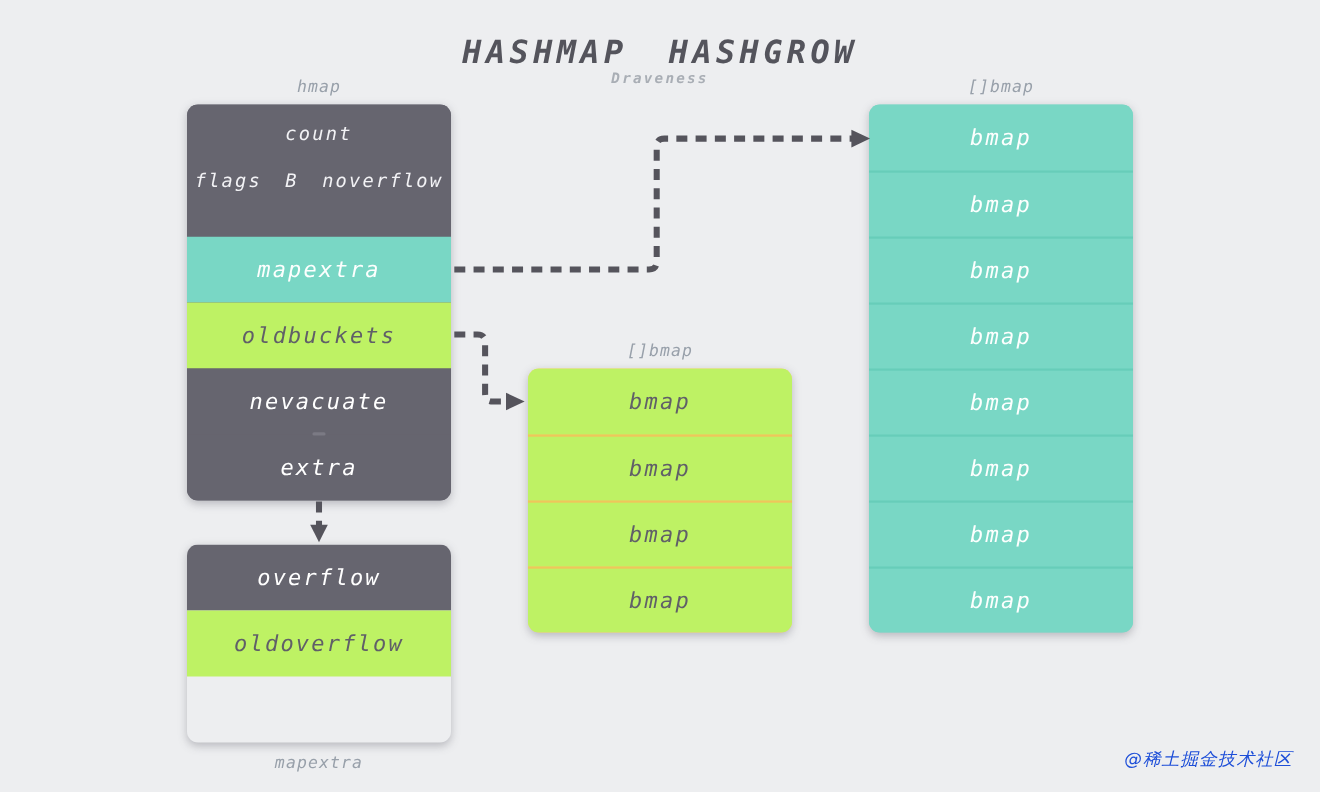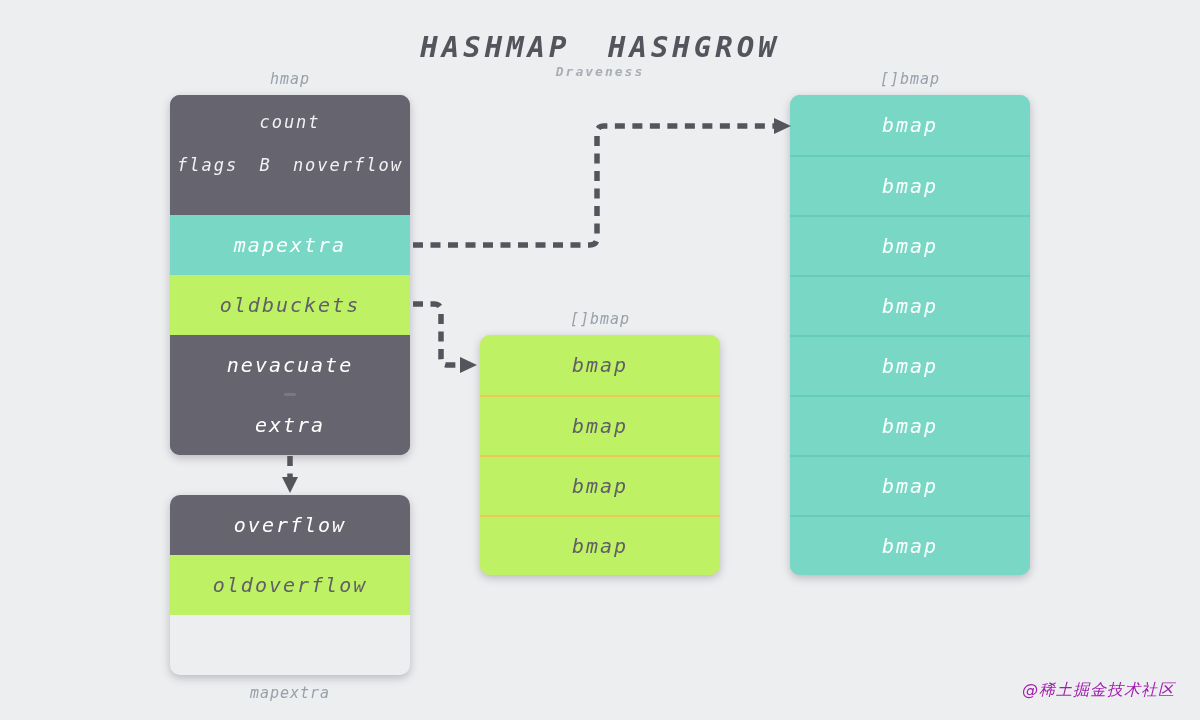--- a/index.html
+++ b/index.html
@@ -49,21 +49,21 @@
   .divider-dash{
     position:absolute;left:50%;transform:translateX(-50%);
     width:12px;height:3px;background:#7b7a84;border-radius:2px;
   }
   
   .teal-box .row + .row{border-top:2px solid #67cdb9;}
   .yellow-box .row + .row{border-top:2px solid #eec65b;}
   .arrows{position:absolute;left:0;top:0;pointer-events:none;}
   .watermark{
     position:absolute;right:25px;top:680px;
-    font-size:16px;letter-spacing:1px;color:#a21caf;
+    font-size:16px;letter-spacing:1px;color:#1d4ed8;
     font-family:"DejaVu Sans","Liberation Sans",sans-serif;
   }
 </style>
 </head>
 <body>
 
 <div class="canvas">
 
   <div class="title">HASHMAP HASHGROW</div>
   <div class="subtitle">Draveness</div>

